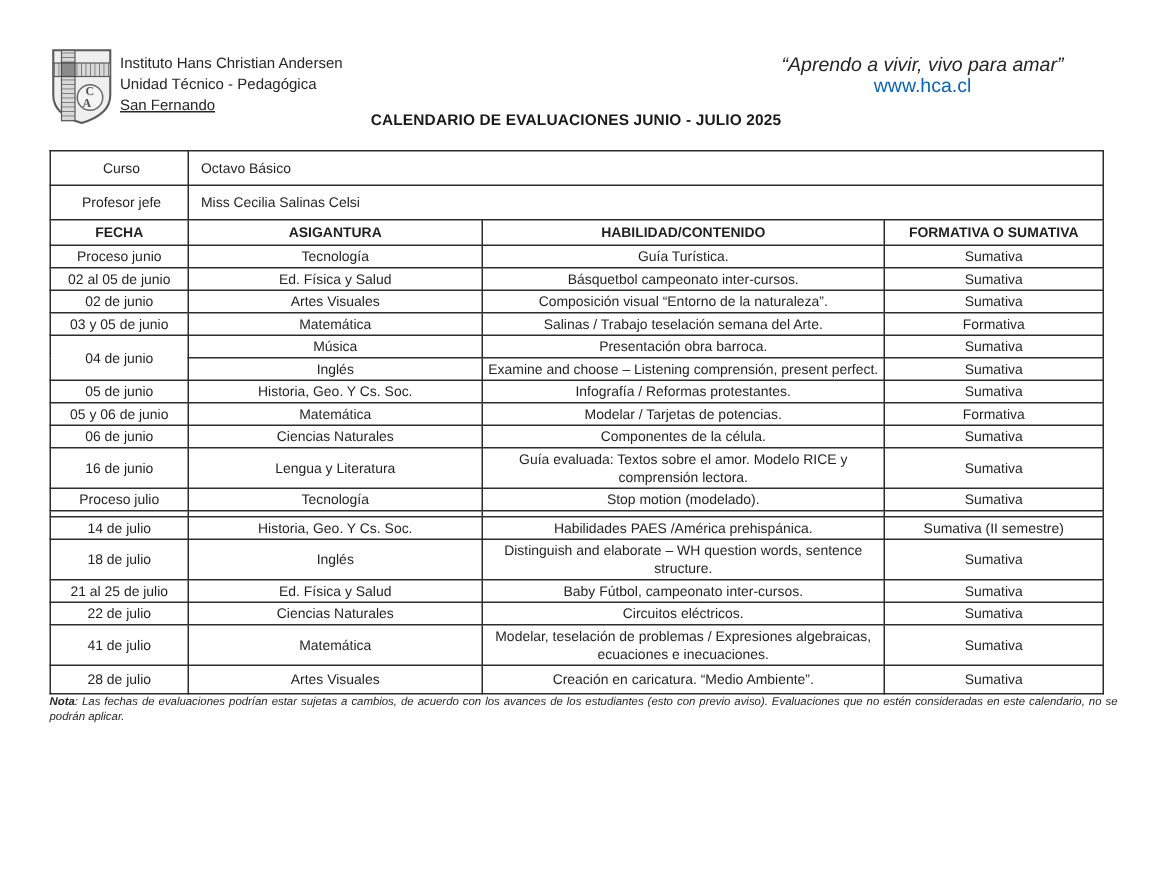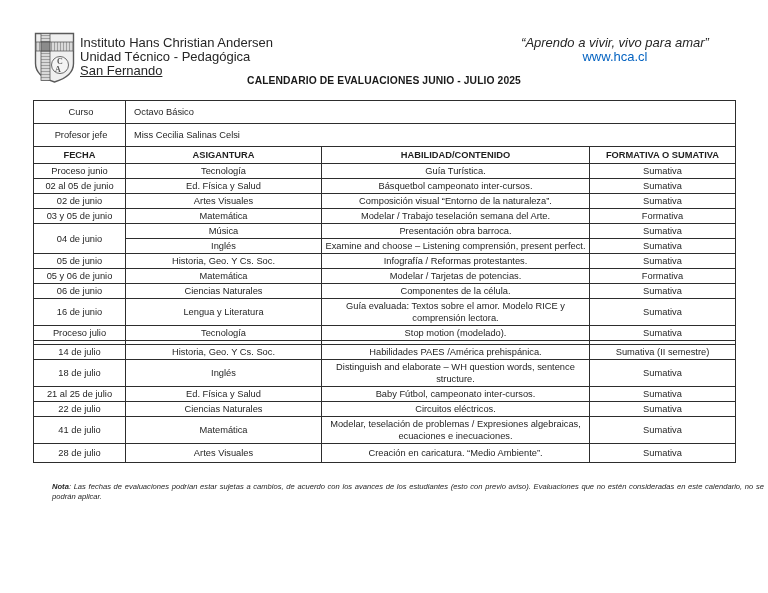--- a/index.html
+++ b/index.html
@@ -10,21 +10,21 @@
     color: #1f1f1f;
     position: relative;
     overflow: hidden;
   }
   .page { position: absolute; inset: 0; }
 
   
   .hdr-logo { position: absolute; left: 33px; top: 32px; width: 43px; height: 52px; }
   .hdr-left {
     position: absolute; left: 80px; top: 36px;
-    font-size: 13px; line-height: 14px; color: #262626;
+    font-size: 10px; line-height: 14px; color: #262626;
   }
   .hdr-left .city { text-decoration: underline; }
   .hdr-right {
     position: absolute; right: 18px; top: 36px; width: 270px;
     text-align: center; font-size: 13px; line-height: 14px; color: #262626;
   }
   .motto { font-style: italic; }
   .weblink { color: #0563C1; cursor: pointer; }
 
   .doc-title {
@@ -49,24 +49,23 @@
     font-weight: normal;
   }
   .info-label { font-weight: bold; text-align: left; padding-left: 6px !important; height: 20px; }
   .info-value { text-align: left !important; padding-left: 8px !important; }
   .cal-table thead th { font-weight: bold; height: 14px; }
   .cal-table tbody tr.spacer td { height: 3px; padding: 0; line-height: 3px; font-size: 2px; }
   .cal-table tbody tr:last-child td { height: 16px; }
 
   
   .note {
-    position: absolute; left: 33px; top: 482px; width: 712px;
+    position: absolute; left: 33px; top: 463px; width: 712px;
     font-size: 7.6px; line-height: 10px; font-style: italic; color: #262626;
     text-align: justify;
-    margin-left: 19px;
   }
   .note b { font-weight: bold; }
 </style>
 </head>
 <body>
 
 <div class="page">
 
   <svg class="hdr-logo" viewBox="0 0 43 52" xmlns="http://www.w3.org/2000/svg">
     <defs>
@@ -139,21 +138,21 @@
         </tr>
         <tr>
           <td>02 de junio</td>
           <td>Artes Visuales</td>
           <td>Composición visual “Entorno de la naturaleza”.</td>
           <td>Sumativa</td>
         </tr>
         <tr>
           <td>03 y 05 de junio</td>
           <td>Matemática</td>
-          <td>Modelar / Trabajo teselación semana del Arte.</td>
+          <td>Salinas / Trabajo teselación semana del Arte.</td>
           <td>Formativa</td>
         </tr>
         <tr>
           <td rowspan="2">04 de junio</td>
           <td>Música</td>
           <td>Presentación obra barroca.</td>
           <td>Sumativa</td>
         </tr>
         <tr>
           <td>Inglés</td>

